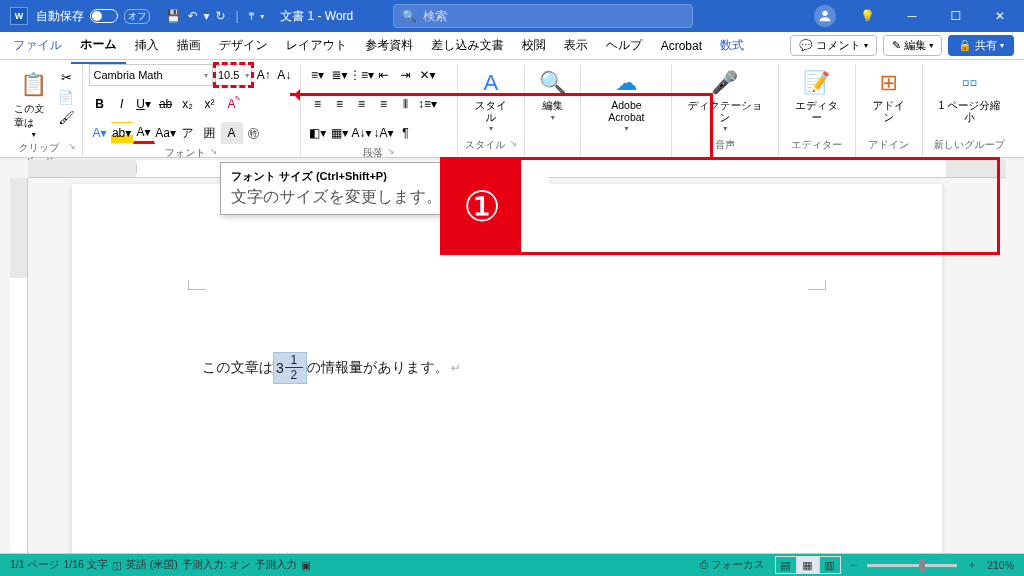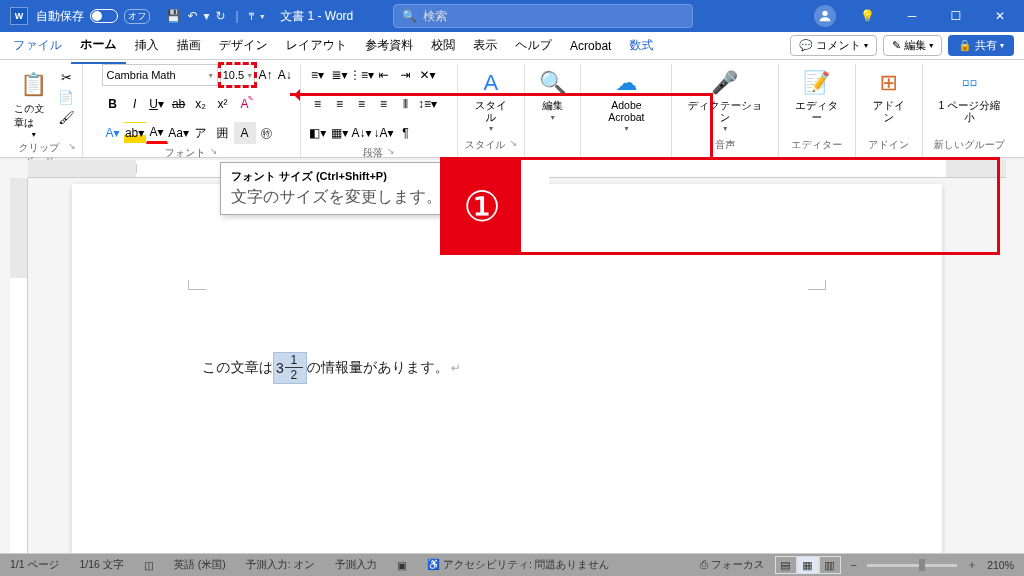--- a/index.html
+++ b/index.html
@@ -78,21 +78,21 @@
 .fraction-sel .fr-mid { width:18px; height:1px; background:#333; }
 .fraction-wrap { display:inline-flex; align-items:center; background:#c8d8ed; border:1px solid #a8c0e0; padding:0 2px;}
 .ret-mark { color:#aaa; font-size:12px; margin-left:2px;}
 
 .callout { position:absolute; border:3px solid #E70012; z-index:60; display:flex; align-items:flex-start; }
 .callout .num-badge { background:#E70012; color:white; width:78px; height:92px; display:flex; align-items:center; justify-content:center; font-size:42px; }
 .callout .text { font-size:28px; font-weight:bold; padding: 10px 14px; letter-spacing:2px; background:white; line-height:1.3;}
 .arrow { position:absolute; z-index:55; border-top:3px solid #E70012; }
 .arrow::before { content:''; position:absolute; left:-2px; top:-7px; border: 6px solid transparent; border-right-color:#E70012; }
 
-.statusbar { position:absolute; bottom:0; left:0; right:0; height:23px; background:#a3a3a3; border-top:1px solid #ccc; display:flex; align-items:center; font-size:10.5px; color:#333; padding:0 10px; gap:20px;}
+.statusbar { position:absolute; bottom:0; left:0; right:0; height:23px; background:#14b8a6; border-top:1px solid #ccc; display:flex; align-items:center; font-size:10.5px; color:#333; padding:0 10px; gap:4px;}
 .statusbar .right-status { margin-left:auto; display:flex; align-items:center; gap:10px; }
 .slider { width:90px; height:3px; background:#ccc; position:relative; }
 .slider::after { content:''; position:absolute; width:6px; height:12px; background:#888; top:-5px; left:58%; }
 .view-btns { display:flex; gap:0; }
 .view-btns span { width:22px; height:18px; border:1px solid #ddd; display:flex; align-items:center; justify-content:center; cursor:pointer; font-size:11px;}
 
 svg.i { width:16px; height:16px; }
 </style>
 </head>
 <body>
@@ -137,20 +137,21 @@
 </div>
 
 <div class="menubar">
   <div class="tab file">ファイル</div>
   <div class="tab active">ホーム</div>
   <div class="tab">挿入</div>
   <div class="tab">描画</div>
   <div class="tab">デザイン</div>
   <div class="tab">レイアウト</div>
   <div class="tab">参考資料</div>
+  <div class="tab">差し込み文書</div>
   <div class="tab">校閲</div>
   <div class="tab">表示</div>
   <div class="tab">ヘルプ</div>
   <div class="tab">Acrobat</div>
   <div class="tab eq">数式</div>
   <div class="right-actions">
     <div class="pill">💬 <span>コメント</span> <span style="font-size:8px;">▾</span></div>
     <div class="pill">✎ <span>編集</span> <span style="font-size:8px;">▾</span></div>
     <div class="share-btn">🔒 <span>共有</span> <span style="font-size:8px;">▾</span></div>
   </div>
@@ -171,21 +172,21 @@
         <span>🖌</span>
       </div>
     </div>
     <div class="group-label">
         <span>クリップボード</span> 
         <span class="launcher">↘</span>
       </div>
   </div>
 
   <div class="group font-group">
-    <div class="group-body" style="flex-direction:column;align-items:stretch;margin-left:13px;">
+    <div class="group-body" style="flex-direction:column;align-items:stretch;">
       <div class="font-row1">
         <div class="font-name">
             <span>Cambria Math</span>
             <span style="font-size:8px;color:#888;">▾</span>
           </div>
         <div class="font-size highlight">
             <span>10.5</span>
             <span style="font-size:8px;color:#888;">▾</span>
           </div>
         <div class="icon-btn">A↑</div>
@@ -374,21 +375,20 @@
 </div>
 
 <div class="statusbar">
   <span>1/1 ページ</span>
   <span>1/16 文字</span>
   <span>◫</span>
   <span>英語 (米国)</span>
   <span>予測入力: オン</span>
   <span>予測入力</span>
   <span>▣</span>
-  <span>♿ <span>アクセシビリティ: 問題ありません</span></span>
   <div class="right-status">
     <span>⎙ <span>フォーカス</span></span>
     <div class="view-btns">
       <span>▤</span>
       <span style="background:#e0e8f5;">▦</span>
       <span>▥</span>
     </div>
     <span>−</span>
     <div class="slider"></div>
     <span>＋</span>

